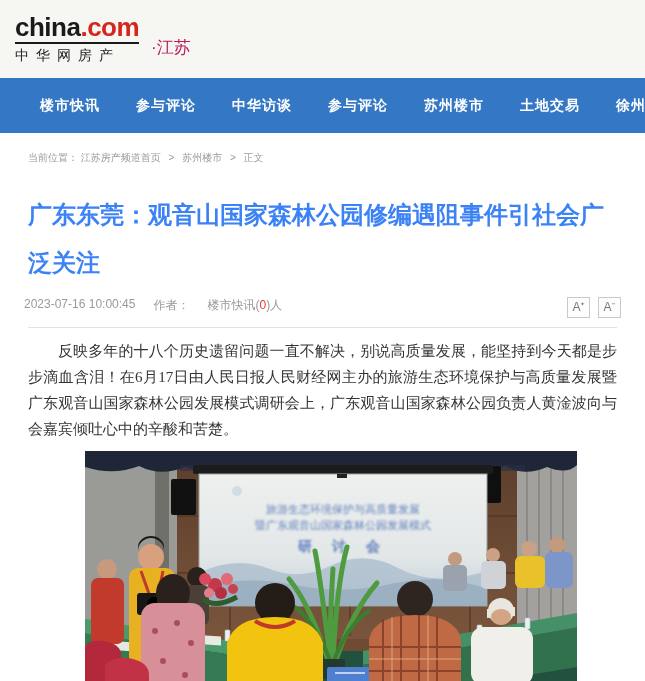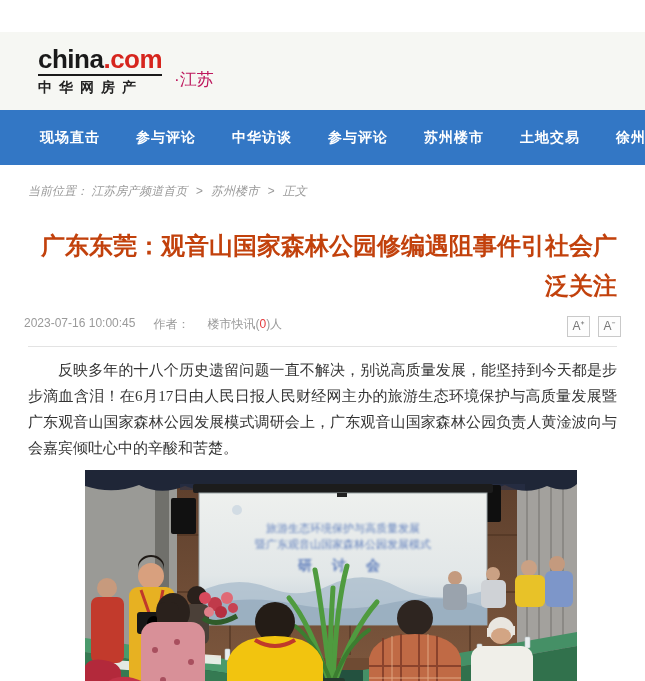--- a/index.html
+++ b/index.html
@@ -6,57 +6,56 @@
   html,body { background:#ffffff; }
   .page {
     position:relative; width:645px; height:681px; margin:0 auto;
     background:#ffffff; overflow:hidden;
     font-family:"Liberation Sans","DejaVu Sans",sans-serif;
   }
 
   
   .site-header {
     height:78px; background:#f6f7f3; display:flex; align-items:center;
-    padding-left:38px;
-    margin-top:32px;
+    padding-left:15px;
   }
   .logo { cursor:pointer; }
   .logo-top {
     display:inline-block; font-weight:bold; font-size:26px; line-height:1;
     letter-spacing:-0.5px; border-bottom:2px solid #1a1a1a; padding-bottom:2px;
   }
   .logo-top .china { color:#1a1a1a; }
   .logo-top .com   { color:#d6251d; }
   .logo-sub {
-    font-weight:bold; font-size:14px; color:#222; letter-spacing:7px;
+    font-weight:normal; font-size:14px; color:#222; letter-spacing:7px;
     margin-top:3px; white-space:nowrap;
   }
   .region { color:#be185d; font-size:17px; margin-left:12px; margin-top:16px; }
 
   
   .main-nav {
     height:55px; background:#3377c5; display:flex; align-items:center;
     gap:36px; padding-left:40px; overflow:hidden;
   }
   .main-nav a {
     color:#ffffff; font-size:14px; font-weight:bold; text-decoration:none;
     letter-spacing:1px; white-space:nowrap; cursor:pointer;
   }
 
   
   .breadcrumb {
-    padding:18px 0 0 28px; font-size:12px; color:#9a9a9a;font-style:italic;
+    padding:18px 0 0 28px; font-size:10px; color:#9a9a9a;
   }
   .breadcrumb a { color:#9a9a9a; text-decoration:none; cursor:pointer; }
   .breadcrumb .sep { margin:0 5px; color:#9a9a9a; }
 
   
   .article-title {
-    margin:26px 28px 0; font-size:24px; line-height:40px; color:#c2410c;
-    font-weight:bold; text-align:right;
+    margin:26px 28px 0; font-size:24px; line-height:48px; color:#3b82f6;
+    font-weight:bold; text-align:left;
   }
   .meta-row {
     margin:10px 24px 0; height:22px; display:flex; align-items:flex-start;
     font-size:12px; color:#9a9a9a;
   }
   .meta-row .m { margin-right:18px; white-space:nowrap; }
   .meta-row .count { color:#e4393c; }
   .font-buttons { margin-left:auto; display:flex; gap:8px; }
   .font-btn {
     width:23px; height:21px; border:1px solid #c9c9c9; background:#fdfdfd;
@@ -88,21 +87,21 @@
 
   <header class="site-header">
     <div class="logo">
       <div class="logo-top"><span class="china">china</span><span class="com">.com</span></div>
       <div class="logo-sub">中华网房产</div>
     </div>
     <span class="region">·江苏</span>
   </header>
 
   <nav class="main-nav">
-    <a>现场直击</a>
+    <a>楼市快讯</a>
     <a>参与评论</a>
     <a>中华访谈</a>
     <a>参与评论</a>
     <a>苏州楼市</a>
     <a>土地交易</a>
     <a>徐州楼市</a>
   </nav>
 
   <div class="breadcrumb">
     <span>当前位置：</span>

